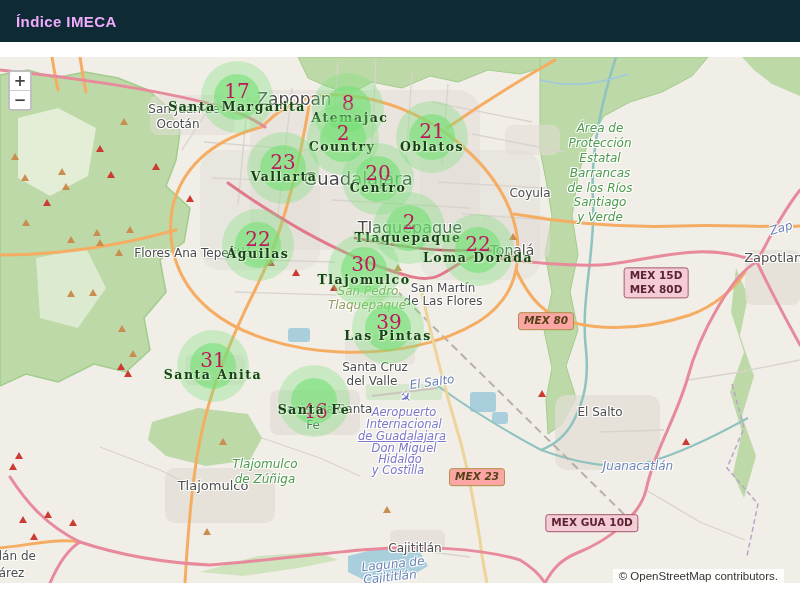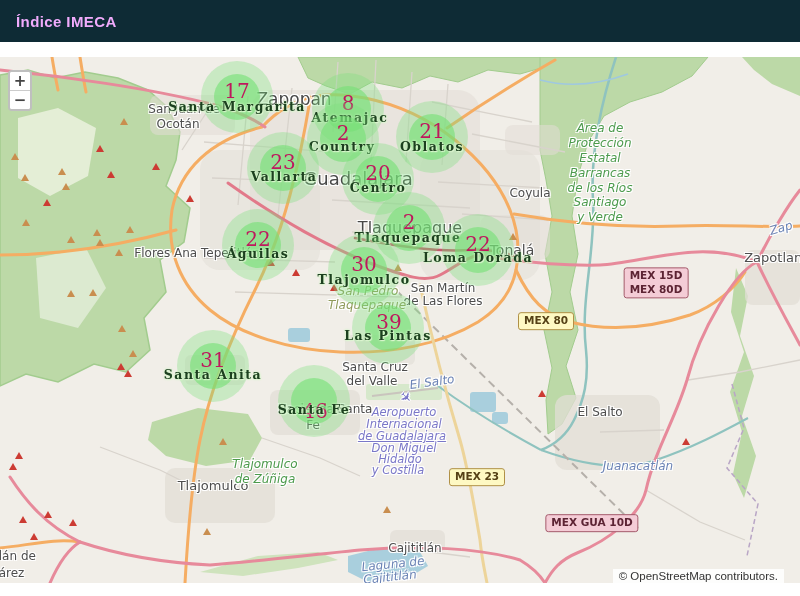--- a/index.html
+++ b/index.html
@@ -16,21 +16,21 @@
   .clab.lg{font-size:17px;color:#484848;}
   .clab.md{font-size:14px;}
   .glab{font-style:italic;color:#4c9a4c;font-size:12px;}
   .olab{font-style:italic;color:#8f9a5a;font-size:12px;}
   .wlab{font-style:italic;color:#6b83b5;font-size:12px;}
   .alab{font-style:italic;color:#7a77c8;font-size:11.5px;}
   .plane{font-style:normal;color:#7a77c8;font-size:14px;transform:translate(-50%,-50%) rotate(45deg);}
   .badge{position:absolute;transform:translate(-50%,-50%);text-align:center;font-family:"DejaVu Sans",sans-serif;
          font-size:10.5px;font-weight:bold;line-height:1.3;padding:1px 5px;border-radius:3px;border:1.5px solid;}
   .badge.pink{background:#f4ccd6;border-color:#a45a6b;color:#5c2333;}
-  .badge.cream{background:#fef9c3;border-color:#b09046;color:#554116;}
+  .badge.cream{background:#fca5a5;border-color:#b09046;color:#554116;font-style:italic;}
   
   .station{position:absolute;width:0;height:0;}
   .station .ring{position:absolute;left:-36px;top:-36px;width:72px;height:72px;border-radius:50%;
                  background:rgba(125,224,125,.35);}
   .station .core{position:absolute;left:-23px;top:-23px;width:46px;height:46px;border-radius:50%;
                  background:rgba(118,225,118,.62);}
   .snum{position:absolute;transform:translate(-50%,-50%);font-family:"DejaVu Serif",serif;
         font-size:20px;color:#be185d;white-space:nowrap;}
   .slab{position:absolute;transform:translate(-50%,-50%);font-family:"DejaVu Serif",serif;font-weight:bold;
         font-size:12.5px;letter-spacing:1.5px;color:#1c401f;white-space:nowrap;

